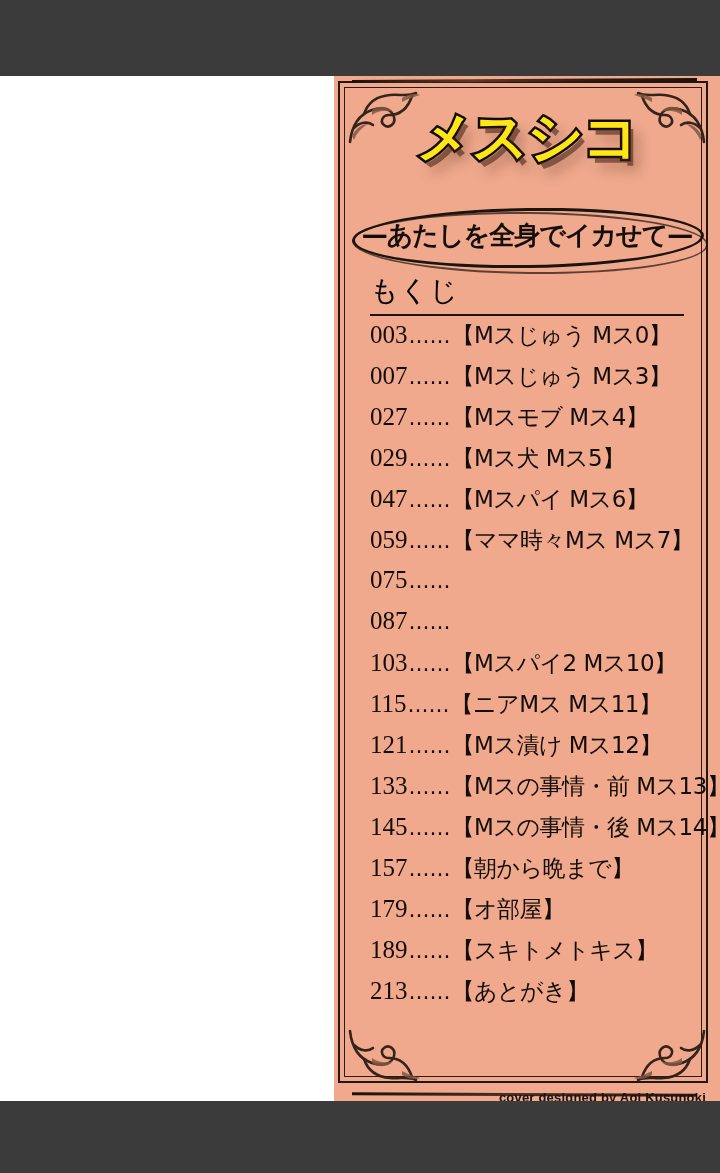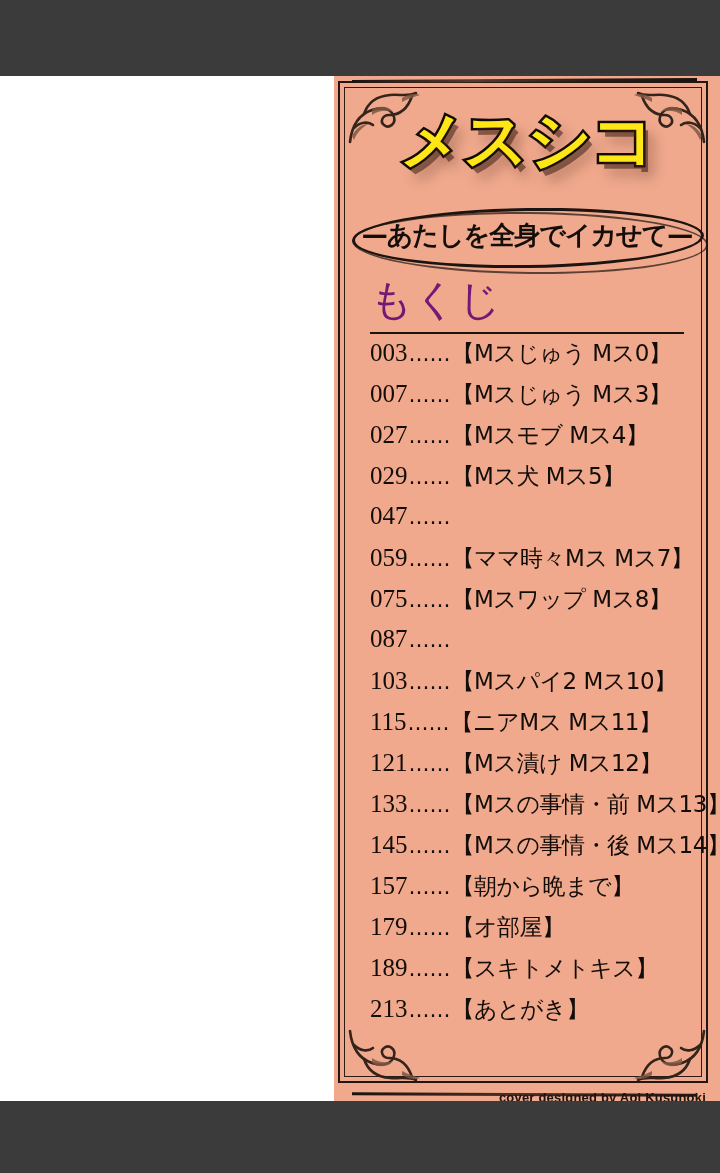--- a/index.html
+++ b/index.html
@@ -65,21 +65,21 @@
   #orn-br { right:12px; bottom:12px; transform:scale(-1,-1); }
 
   
   #title-block {
     position:absolute; left:0; top:32px; width:386px;
     text-align:center;
   }
   #cover-title {
     font-family:"DejaVu Sans", sans-serif;
     font-weight:bold;
-    font-size:64px;
+    font-size:56px;
     line-height:1.02;
     letter-spacing:-2px;
     color:#ffe617;
     -webkit-text-stroke:5px #120c08;
     paint-order:stroke fill;
     text-shadow:
        5px 7px 0 rgba(60,30,18,.55),
        9px 12px 14px rgba(70,35,20,.45);
     white-space:nowrap;
   }
@@ -112,23 +112,23 @@
     color:#140e0a;
     white-space:nowrap;
   }
 
   
   #toc {
     position:absolute; left:36px; top:196px; width:320px;
   }
   #toc-heading {
     font-family:Liberation Sans, sans-serif;
-    font-size:42px;
+    font-size:28px;
     letter-spacing:1px;
-    color:#701a75;
+    color:#000000;
     padding-bottom:2px;
   }
   #toc-rule {
     width:314px; height:2px; background:#1d1410; margin:2px 0 4px 0;
   }
   .toc-row {
     display:flex;
     align-items:baseline;
     height:41px;
     font-size:25px;
@@ -252,30 +252,30 @@
           <span class="toc-title">【Mスモブ Mス4】</span>
         </div>
         <div class="toc-row">
           <span class="toc-page">029</span>
           <span class="toc-dots">……</span>
           <span class="toc-title">【Mス犬 Mス5】</span>
         </div>
         <div class="toc-row">
           <span class="toc-page">047</span>
           <span class="toc-dots">……</span>
+          <span class="toc-title">【Mスパイ Mス6】</span>
         </div>
         <div class="toc-row">
           <span class="toc-page">059</span>
           <span class="toc-dots">……</span>
           <span class="toc-title">【ママ時々Mス Mス7】</span>
         </div>
         <div class="toc-row">
           <span class="toc-page">075</span>
           <span class="toc-dots">……</span>
-          <span class="toc-title">【Mスワップ Mス8】</span>
         </div>
         <div class="toc-row">
           <span class="toc-page">087</span>
           <span class="toc-dots">……</span>
         </div>
         <div class="toc-row">
           <span class="toc-page">103</span>
           <span class="toc-dots">……</span>
           <span class="toc-title">【Mスパイ2 Mス10】</span>
         </div>

